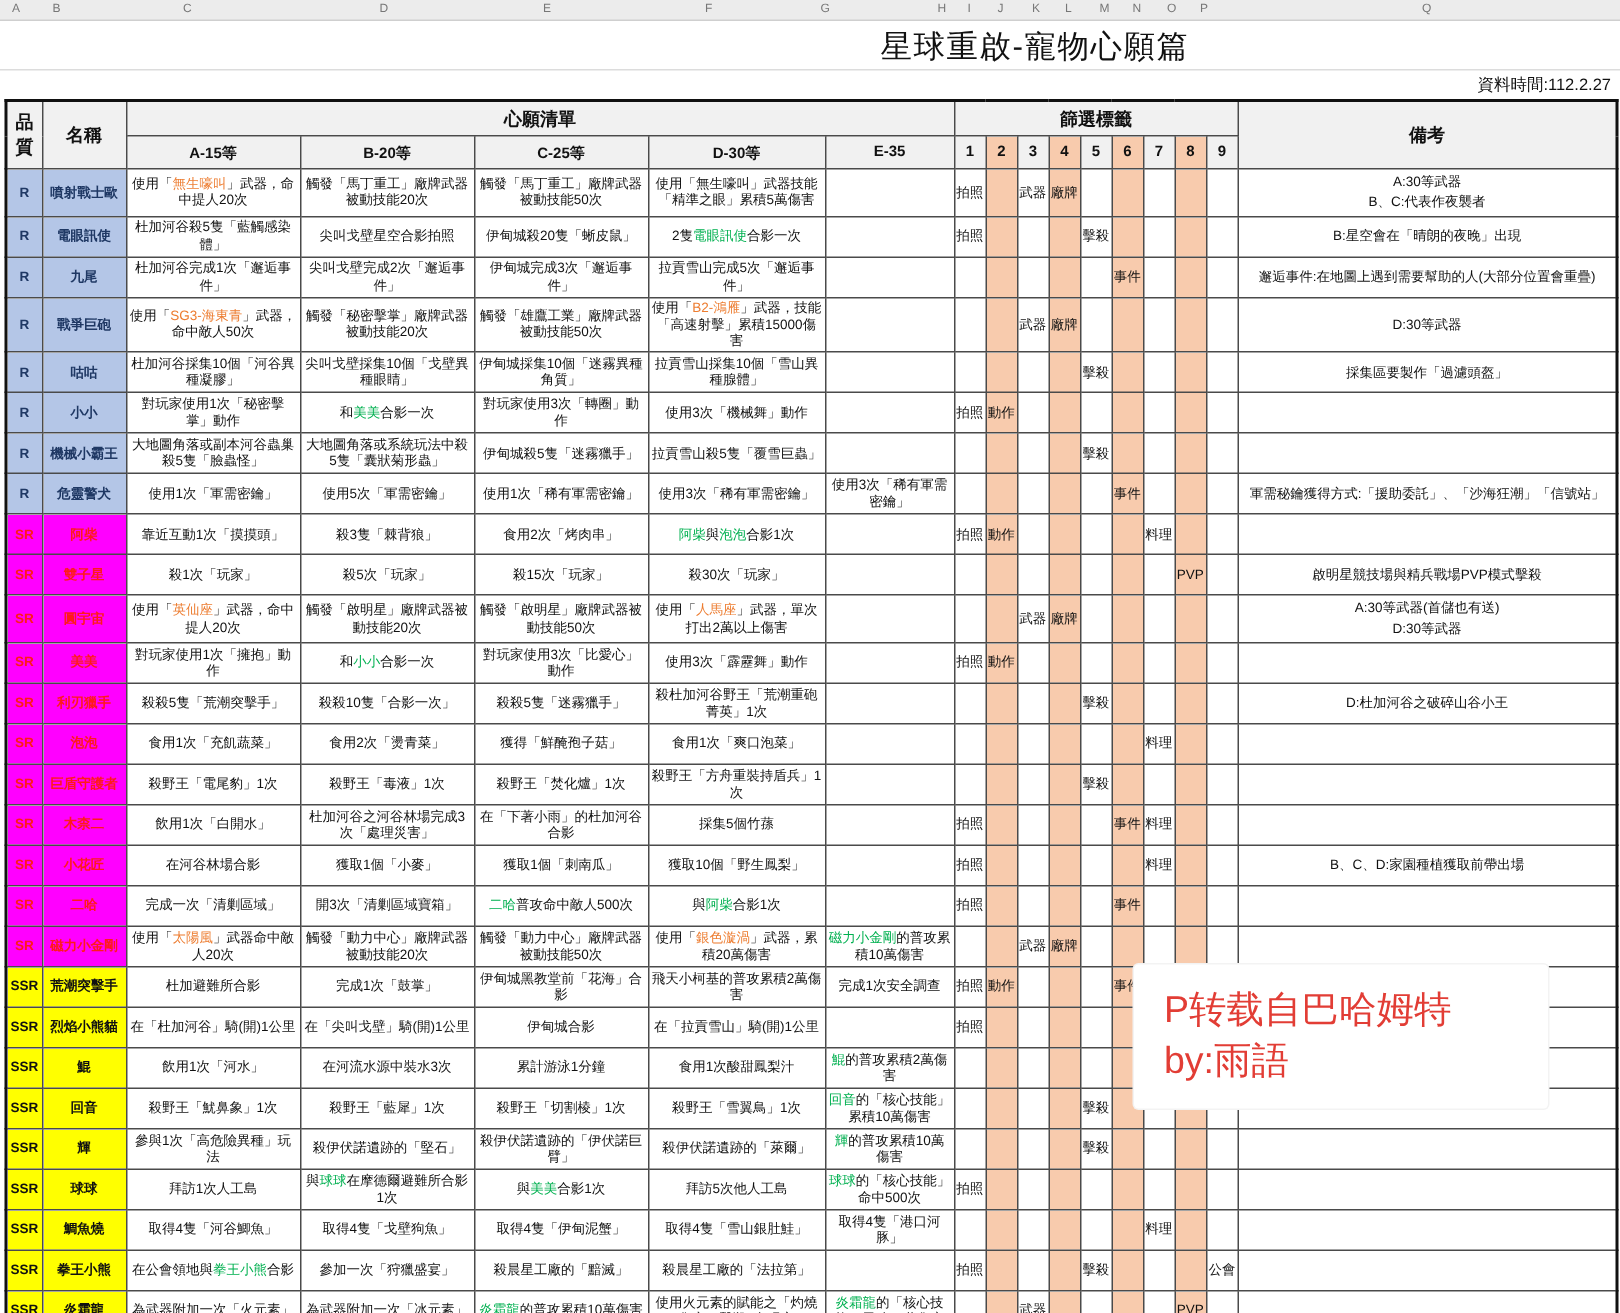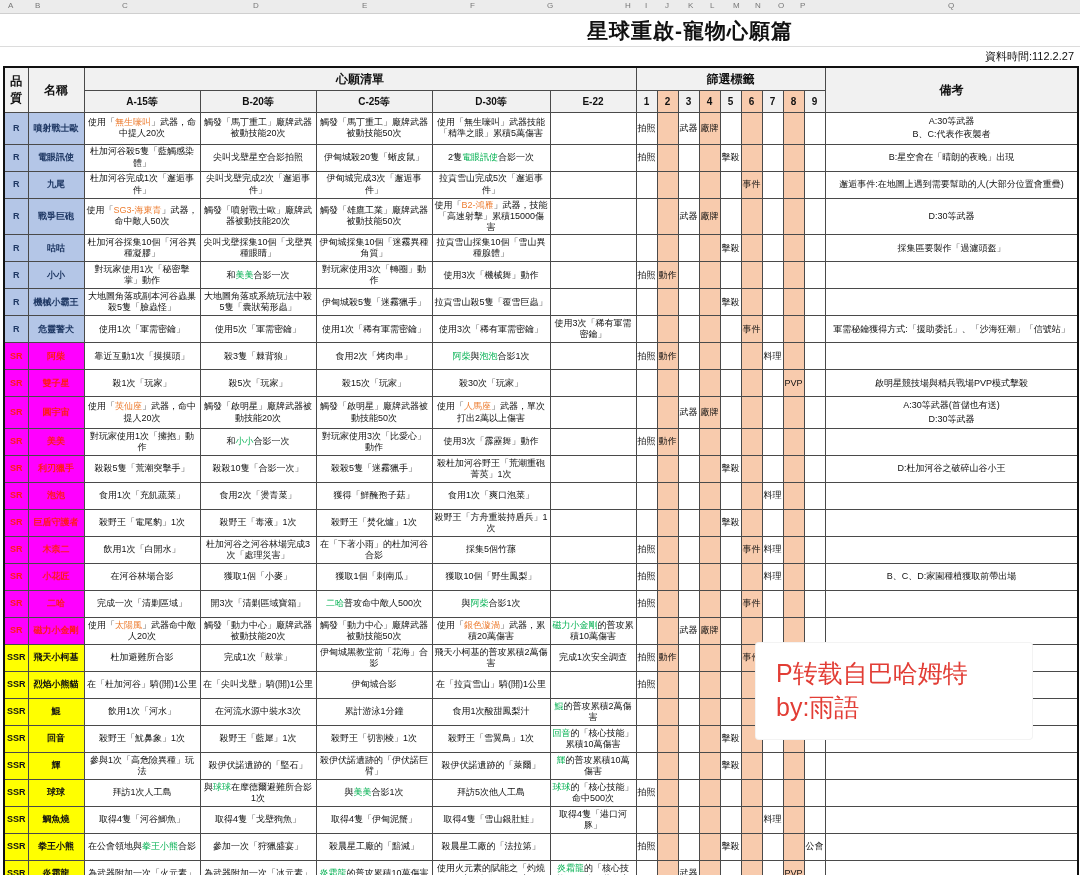--- a/index.html
+++ b/index.html
@@ -2,21 +2,21 @@
 <html><head>
 <meta charset="utf-8">
 <style>
   html,body{margin:0;padding:0;background:#fff;font-family:"Liberation Sans",sans-serif;}
   .page{position:relative;width:1080px;background:#fff;}
   
   .colstrip{position:relative;height:13px;background:#ececec;border-bottom:1px solid #cfcfcf;}
   .colstrip span{position:absolute;top:1px;font-size:8px;color:#777;}
   
   .title-row{padding:3px 0 1px 300px;text-align:center;border-bottom:1px solid #dcdcdc;}
-  .title{font-size:21px;font-weight:bold;color:#111;letter-spacing:1px;}
+  .title{font-size:21px;font-weight:normal;color:#111;letter-spacing:1px;}
   .stamp-row{text-align:right;padding:2px 6px 2px 0;font-size:11px;color:#111;}
   
   table{border-collapse:collapse;table-layout:fixed;width:1074px;margin-left:3px;border:2px solid #111;}
   th,td{border:1px solid #4a4a4a;text-align:center;vertical-align:middle;padding:1px 2px;overflow:hidden;word-break:break-all;}
   thead th{background:#f1f1f1;font-weight:bold;color:#111;}
   th.big{font-size:12px;height:20px;}
   th.lvl{font-size:10px;height:19px;}
   th.num{font-size:10px;}
   tbody td{font-size:9px;line-height:1.25;height:24px;color:#111;background:#fff;}
   td.qcell{font-weight:bold;font-size:9px;}
@@ -91,21 +91,21 @@
           <th class="big" rowspan="2">名稱</th>
           <th class="big" colspan="5">心願清單</th>
           <th class="big" colspan="9">篩選標籤</th>
           <th class="big" rowspan="2">備考</th>
         </tr>
         <tr>
           <th class="lvl">A-15等</th>
           <th class="lvl">B-20等</th>
           <th class="lvl">C-25等</th>
           <th class="lvl">D-30等</th>
-          <th class="lvl">E-22</th>
+          <th class="lvl">E-35</th>
           <th class="num">1</th>
           <th class="num tag-orange">2</th>
           <th class="num">3</th>
           <th class="num tag-orange">4</th>
           <th class="num">5</th>
           <th class="num tag-orange">6</th>
           <th class="num">7</th>
           <th class="num tag-orange">8</th>
           <th class="num">9</th>
         </tr>
@@ -172,21 +172,21 @@
           <td class="tagcell tag-orange"></td>
           <td class="tagcell"></td>
           <td class="remcell">
             <div>邂逅事件:在地圖上遇到需要幫助的人(大部分位置會重疊)</div>
           </td>
         </tr>
         <tr>
           <td class="qcell q-R">R</td>
           <td class="ncell q-R">戰爭巨砲</td>
           <td><span>使用「</span><span class="seg-weapon">SG3-海東青</span><span>」武器，命中敵人50次</span></td>
-          <td>觸發「噴射戰士歐」廠牌武器被動技能20次</td>
+          <td>觸發「秘密擊掌」廠牌武器被動技能20次</td>
           <td>觸發「雄鷹工業」廠牌武器被動技能50次</td>
           <td><span>使用「</span><span class="seg-weapon">B2-鴻雁</span><span>」武器，技能「高速射擊」累積15000傷害</span></td>
           <td></td>
           <td class="tagcell"></td>
           <td class="tagcell tag-orange"></td>
           <td class="tagcell">武器</td>
           <td class="tagcell tag-orange">廠牌</td>
           <td class="tagcell"></td>
           <td class="tagcell tag-orange"></td>
           <td class="tagcell"></td>
@@ -489,21 +489,21 @@
           <td class="tagcell tag-orange">廠牌</td>
           <td class="tagcell"></td>
           <td class="tagcell tag-orange"></td>
           <td class="tagcell"></td>
           <td class="tagcell tag-orange"></td>
           <td class="tagcell"></td>
           <td class="remcell"></td>
         </tr>
         <tr>
           <td class="qcell q-SSR">SSR</td>
-          <td class="ncell q-SSR">飛天小柯基</td>
+          <td class="ncell q-SSR">荒潮突擊手</td>
           <td>杜加避難所合影</td>
           <td>完成1次「鼓掌」</td>
           <td>伊甸城黑教堂前「花海」合影</td>
           <td>飛天小柯基的普攻累積2萬傷害</td>
           <td>完成1次安全調查</td>
           <td class="tagcell">拍照</td>
           <td class="tagcell tag-orange">動作</td>
           <td class="tagcell"></td>
           <td class="tagcell tag-orange"></td>
           <td class="tagcell"></td>

